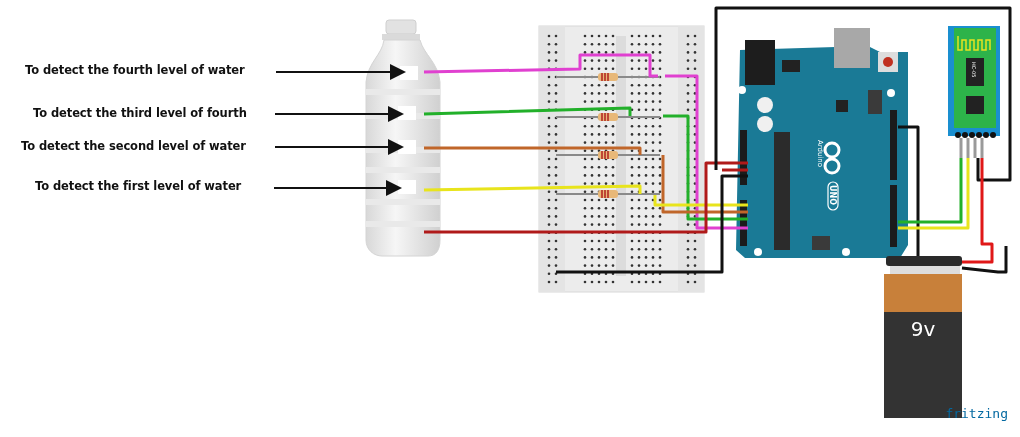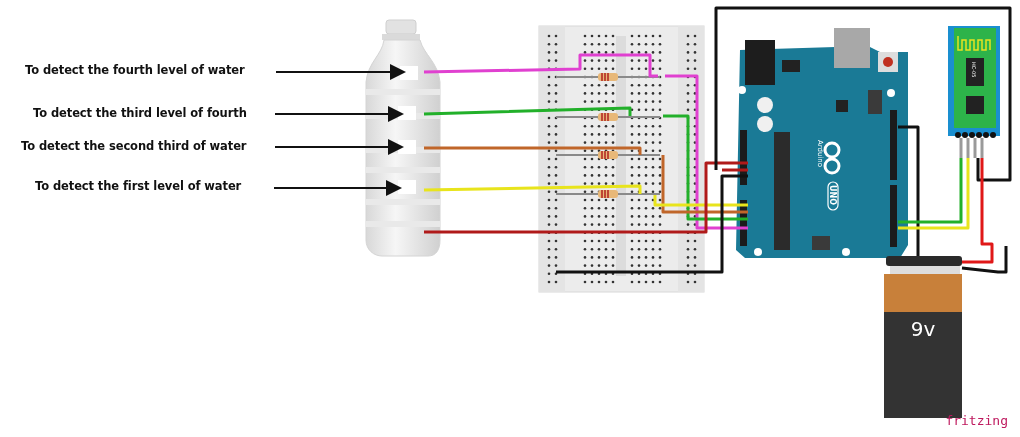--- a/index.html
+++ b/index.html
@@ -4,22 +4,22 @@
 <style>
   html, body { margin: 0; padding: 0; background: #ffffff; }
   body { width: 1020px; height: 437px; position: relative; overflow: hidden; font-family: "DejaVu Sans", sans-serif; }
   .label {
     position: absolute; font-family: "DejaVu Sans", sans-serif; font-weight: bold;
     font-size: 11.5px; color: #111; white-space: nowrap; letter-spacing: -0.1px; text-align: right;
   }
   #diagram { position: absolute; left: 0; top: 0; }
   .battery-text { font-family: "DejaVu Sans", sans-serif; }
   .fritzing {
-    position: absolute; right: 12px; bottom: 9px; font-family: "DejaVu Sans Mono", monospace;
-    font-size: 13px; color: #be185d;
+    position: absolute; right: 12px; bottom: 16px; font-family: "DejaVu Sans Mono", monospace;
+    font-size: 13px; color: #0369a1;
   }
 </style>
 </head>
 <body>
 
 <svg id="diagram" width="1020" height="437" viewBox="0 0 1020 437" xmlns="http://www.w3.org/2000/svg">
   <defs>
     <marker id="arrowhead" markerWidth="8" markerHeight="8" refX="7" refY="4" orient="auto">
       <path d="M0,0 L8,4 L0,8 z" fill="#111"></path>
     </marker>
@@ -605,15 +605,15 @@
     <polyline points="961,158 961,222 898,222" stroke="#22b02a"></polyline>
     <polyline points="968,158 968,228 898,228" stroke="#e8e41c"></polyline>
 
     <polyline points="982,158 982,244 992,244 992,262 962,262" stroke="#e01818"></polyline>
     <polyline points="962,268 998,272 1006,272 1006,246" stroke="#111"></polyline>
   </g>
 </svg>
 
 <div class="label" style="left:25px; top:63px;">To detect the fourth level of water</div>
 <div class="label" style="left:33px; top:106px;">To detect the third level of fourth</div>
-<div class="label" style="left:21px; top:139px;">To detect the second third of water</div>
+<div class="label" style="left:21px; top:139px;">To detect the second level of water</div>
 <div class="label" style="left:35px; top:179px;">To detect the first level of water</div>
 <div class="fritzing">fritzing</div>
 
 </body></html>

